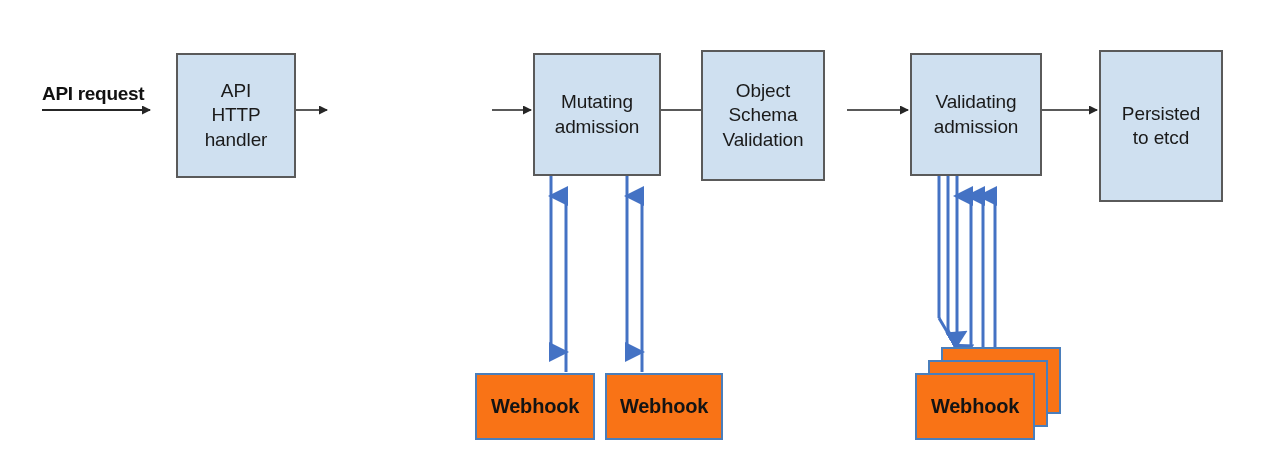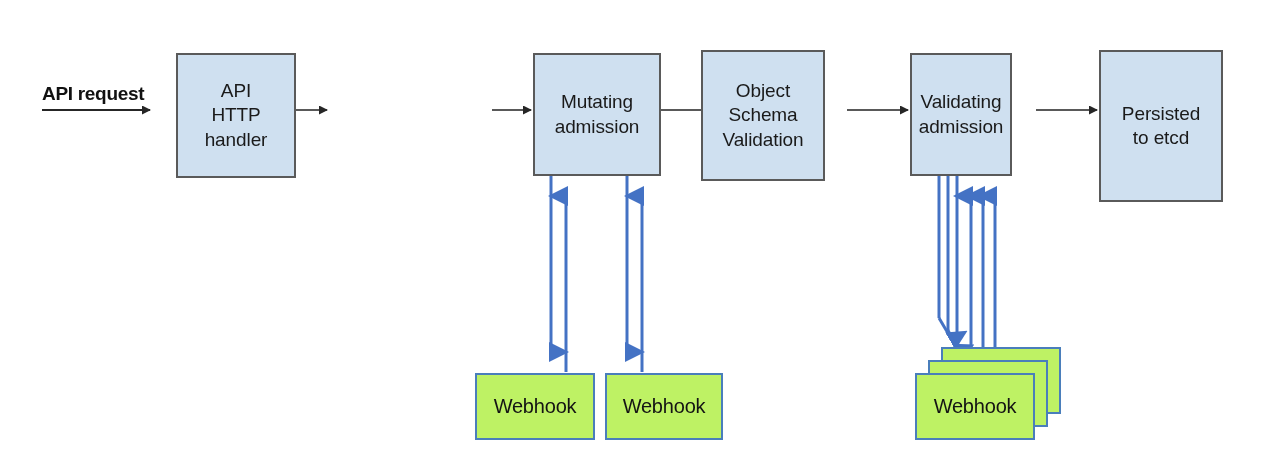--- a/index.html
+++ b/index.html
@@ -41,29 +41,29 @@
     letter-spacing: -0.1px;
     z-index: 3;
   }
   .node .node-label {
     display: block;
     white-space: pre-line;
   }
   .webhook {
     position: absolute;
     box-sizing: border-box;
-    background: #bef264;
+    background: #f97316;
     border: 2px solid #4a7ebb;
     display: flex;
     align-items: center;
     justify-content: center;
     text-align: center;
     color: #141414;
     font-size: 20px;
-    font-weight: normal;
+    font-weight: bold;
     letter-spacing: -0.2px;
   }
   .webhook-back {
     z-index: 1;
   }
   .webhook-front {
     z-index: 4;
   }
   .edge-label {
     position: absolute;
@@ -158,21 +158,21 @@
     <span class="node-label">Mutating
 admission</span>
   </div>
 
   <div class="node" style="left:701px; top:50px; width:124px; height:131px;">
     <span class="node-label">Object
 Schema
 Validation</span>
   </div>
 
-  <div class="node" style="left:910px; top:53px; width:102px; height:123px;">
+  <div class="node" style="left:910px; top:53px; width:132px; height:123px;">
     <span class="node-label">Validating
 admission</span>
   </div>
 
   <div class="node" style="left:1099px; top:50px; width:124px; height:152px;">
     <span class="node-label">Persisted
 to etcd</span>
   </div>
 
   <div class="webhook webhook-front" style="left:475px; top:373px; width:120px; height:67px;">

